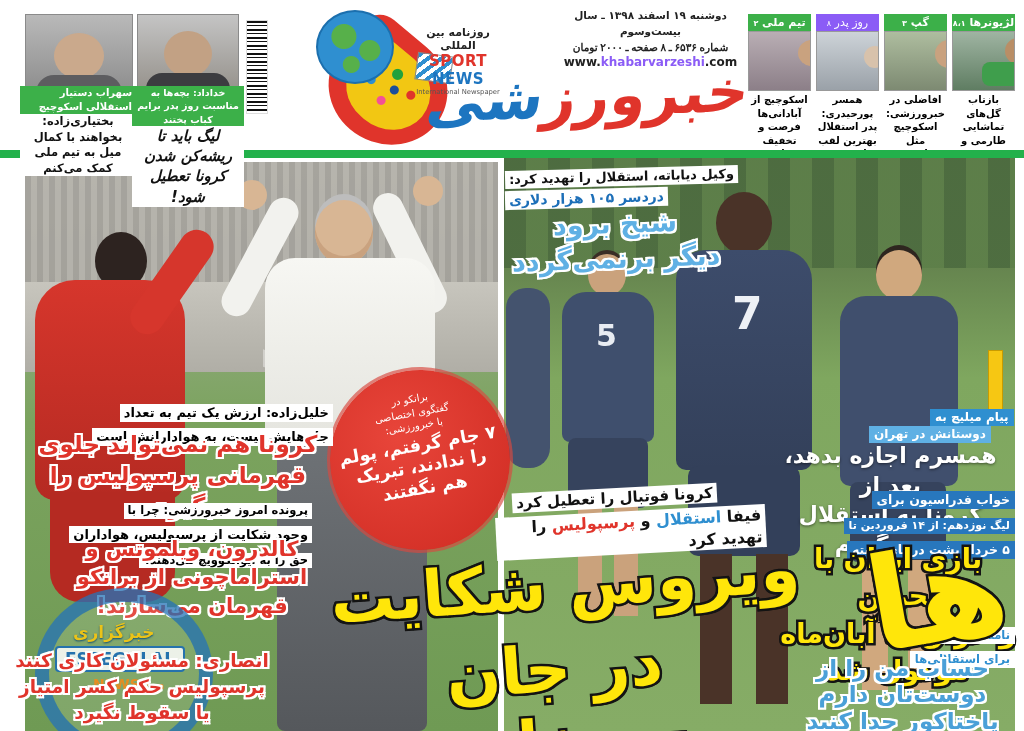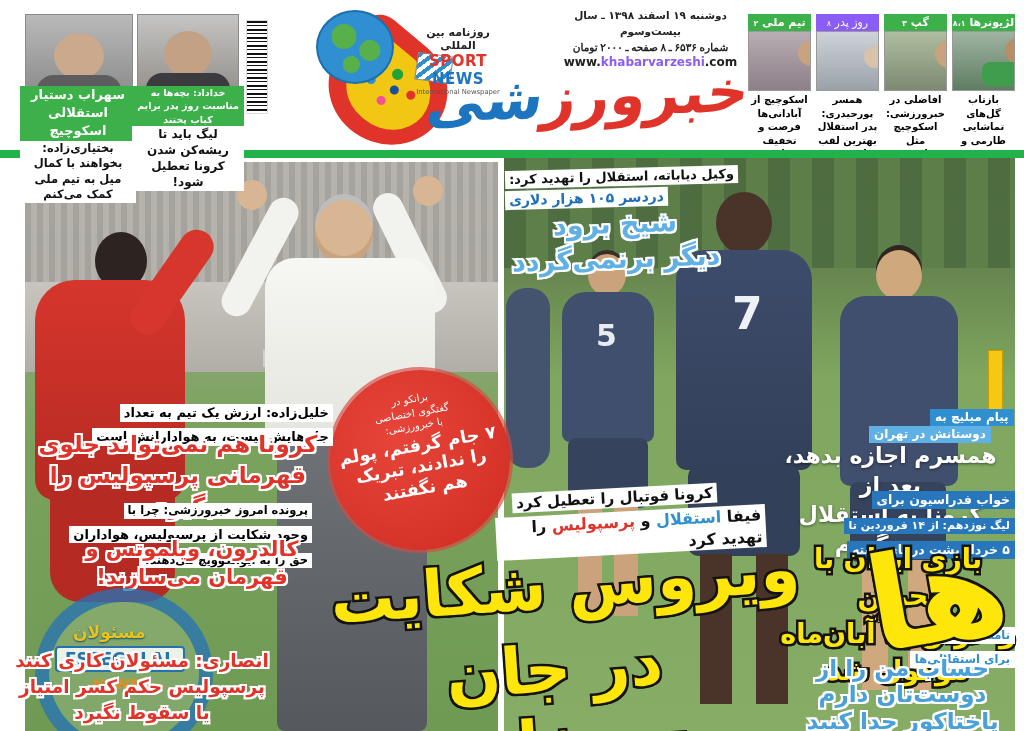--- a/index.html
+++ b/index.html
@@ -27,31 +27,31 @@
 </head>
 <body>
 
 <div id="canvas">
 
   <div class="abs photo" style="left:25px;top:14px;width:106px;height:134px;border:1px solid #8a8a8a;background:linear-gradient(180deg,#b9b9b9,#8f8f8f 55%,#6f6f6f);">
     <div class="abs" style="left:28px;top:18px;width:50px;height:46px;border-radius:50%;background:#caa98c;"></div>
     <div class="abs" style="left:10px;top:60px;width:86px;height:70px;border-radius:18px 18px 0 0;background:#5d5d60;"></div>
   </div>
   <div class="abs caption" style="left:20px;top:86px;width:116px;font-size:10.5px;text-align:center;line-height:1.35;z-index:5;">
-    <span class="greenchip" style="font-size:13px;">سهراب دستیار استقلالی اسکوچیچ</span><br>
+    <span class="greenchip" style="font-size:10px;text-align:right;">سهراب دستیار استقلالی اسکوچیچ</span><br>
     <span class="chipline" style="font-size:11.5px;">بختیاری‌زاده: بخواهند با کمال میل به تیم ملی کمک می‌کنم</span>
   </div>
 
   <div class="abs photo" style="left:137px;top:14px;width:100px;height:134px;border:1px solid #8a8a8a;background:linear-gradient(180deg,#c4c4c4,#97938d 55%,#716e68);">
     <div class="abs" style="left:26px;top:16px;width:48px;height:46px;border-radius:50%;background:#c2a184;"></div>
     <div class="abs" style="left:8px;top:58px;width:84px;height:72px;border-radius:16px 16px 0 0;background:#3c3c40;"></div>
   </div>
   <div class="abs caption" style="left:132px;top:86px;width:112px;font-size:10.5px;text-align:center;line-height:1.35;z-index:5;">
     <span class="greenchip" style="font-size:9.5px;">خداداد: بچه‌ها به مناسبت روز پدر برایم کباب پختند</span><br>
-    <span class="chipline" style="font-size:12px;">لیگ باید تا ریشه‌کن شدن کرونا تعطیل شود!</span>
+    <span class="chipline" style="font-size:15px;font-style:italic;">لیگ باید تا ریشه‌کن شدن کرونا تعطیل شود!</span>
   </div>
 
   <div class="abs barcode" style="left:246px;top:20px;width:20px;height:92px;border:1px solid #ddd;"></div>
 
   <div class="abs" style="left:288px;top:2px;width:180px;height:150px;">
     <div class="abs" style="left:40px;top:30px;width:120px;height:112px;background:#e0342b;border-radius:20% 55% 60% 55%;transform:rotate(40deg);"></div>
     <div class="abs" style="left:58px;top:48px;width:86px;height:78px;background:#f2c713;border-radius:25% 60% 60% 55%;transform:rotate(40deg);"></div>
     <div class="abs" style="left:70px;top:62px;width:66px;height:52px;background:
       radial-gradient(circle at 20% 30%, #2f8fd0 0 4px, transparent 5px),
       radial-gradient(circle at 60% 20%, #23a13c 0 5px, transparent 6px),
@@ -257,32 +257,33 @@
   </div>
 
   <div class="abs" style="left:22px;top:497px;width:290px;text-align:right;line-height:1.55;z-index:7;">
     <span class="chipline" style="font-size:11.5px;font-weight:bold;">پرونده امروز خبرورزشی: چرا با</span><br>
     <span class="chipline" style="font-size:13px;font-weight:bold;">وجود شکایت از پرسپولیس، هواداران</span><br>
     <span class="chipline" style="font-size:11.5px;font-weight:bold;">حق را به ایوانکوویچ می‌دهند؟</span>
   </div>
 
   <div class="abs red-head stroke-white" style="left:42px;top:535px;width:300px;font-size:21px;line-height:1.35;text-align:center;z-index:7;">
     <div>کالدرون، ویلموتس و</div>
+    <div>استراماچونی از برانکو</div>
     <div>قهرمان می‌سازند!</div>
   </div>
 
   <div class="abs red-head stroke-white" style="left:12px;top:648px;width:260px;font-size:18.5px;line-height:1.4;text-align:center;z-index:9;">
     <div>انصاری: مسئولان کاری کنند</div>
     <div>پرسپولیس حکم کسر امتیاز</div>
     <div>یا سقوط نگیرد</div>
   </div>
 
   <div class="abs" style="left:15px;top:588px;width:205px;height:143px;opacity:.92;z-index:8;">
     <div class="abs" style="left:20px;top:0px;width:150px;height:143px;border-radius:50%;border:14px solid #1f6fb5cc;background:#ffffff22;"></div>
-    <div class="abs" style="left:58px;top:34px;font-size:17px;font-weight:900;color:#f6c713;text-shadow:0 1px 2px #00437a;">مسئولان</div>
+    <div class="abs" style="left:58px;top:34px;font-size:17px;font-weight:900;color:#f6c713;text-shadow:0 1px 2px #00437a;">خبرگزاری</div>
     <div class="abs" style="left:40px;top:58px;background:#ffffffee;border:2px solid #1f6fb5;border-radius:4px;padding:1px 8px;font-size:17px;font-weight:900;color:#1f6fb5;direction:ltr;">ESTEGHLAL</div>
     <div class="abs" style="left:78px;top:88px;font-size:14px;font-weight:900;color:#f08c1e;direction:ltr;">
       <span>NEWS</span><span style="font-size:9px;color:#f08c1e;">.com</span>
     </div>
   </div>
 
   <div class="abs" style="left:512px;top:488px;transform:rotate(-3deg);z-index:10;">
     <span class="chipline" style="font-size:15px;font-weight:bold;color:#111;">کرونا فوتبال را تعطیل کرد</span>
   </div>
   <div class="abs" style="left:496px;top:511px;width:270px;transform:rotate(-3deg);z-index:10;text-align:right;">

